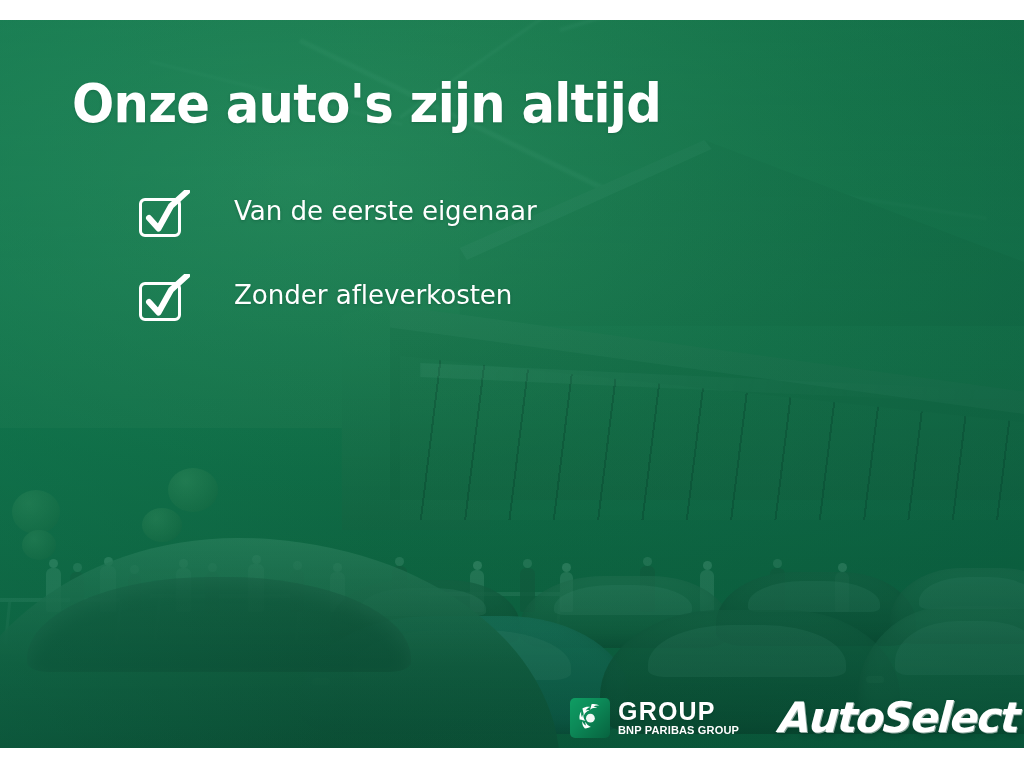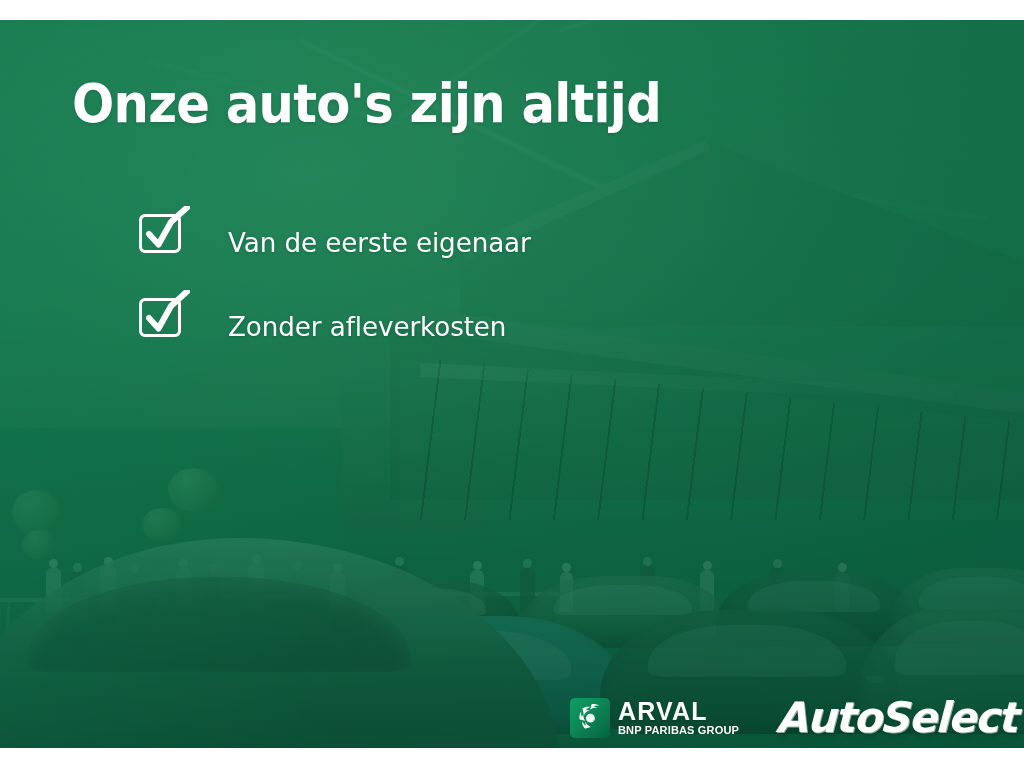--- a/index.html
+++ b/index.html
@@ -267,21 +267,22 @@
     position: absolute;
     left: 138px;
     top: 152px;
     width: 820px;
   }
 
   .item {
     position: relative;
     height: 84px;
     display: flex;
-    align-items: flex-end;
+    align-items: flex-start;
+    gap: 6px;
   }
 
   .check {
     position: relative;
     width: 52px;
     height: 50px;
     flex: 0 0 52px;
     margin-top: 18px;
   }
   .check svg { display: block; width: 52px; height: 50px; }
@@ -507,21 +508,21 @@
               <g fill="#ffffff">
                 <path d="M21.5 6.2c3.2-0.6 6.1 0.2 7.9 1.6-2.1-0.4-4.3-0.2-6 0.7 1.5 0.1 2.8 0.6 3.6 1.4-2.6-0.5-5.3 0.3-7 1.9 0.6-1.6 1.1-3.3 1.5-5.6z"></path>
                 <path d="M12.4 10.6c2.6-1.8 5.6-2.2 7.8-1.5-2 0.7-3.7 1.9-4.6 3.5 1.4-0.6 2.8-0.7 3.9-0.3-2.6 0.7-4.6 2.7-5.5 5 -0.3-1.7-0.8-3.4-1.6-6.7z"></path>
                 <path d="M9.6 21.4c-0.6-3.1 0.2-6 1.7-7.8-0.4 2.1-0.2 4.2 0.8 5.9 0.1-1.5 0.6-2.7 1.4-3.5-0.5 2.6 0.3 5.2 2 6.9-1.7-0.6-3.4-1.1-5.9-1.5z"></path>
                 <path d="M14.9 30.6c-2.2-2.3-3-5.2-2.5-7.4 0.8 2 2 3.6 3.7 4.4-0.7-1.3-0.9-2.7-0.6-3.8 0.9 2.5 3 4.4 5.4 5.1-1.7 0.4-3.4 1-6 1.7z"></path>
                 <circle cx="20.4" cy="20.2" r="4.4" opacity="0.95"></circle>
               </g>
             </svg>
           </span>
           <span class="arval-words">
-            <span class="arval-name">ARVAL</span>
+            <span class="arval-name">GROUP</span>
             <span class="arval-sub">BNP PARIBAS GROUP</span>
           </span>
         </div>
 
         <div class="autoselect">AutoSelect</div>
       </div>
 
     </div>
   </div>
 

